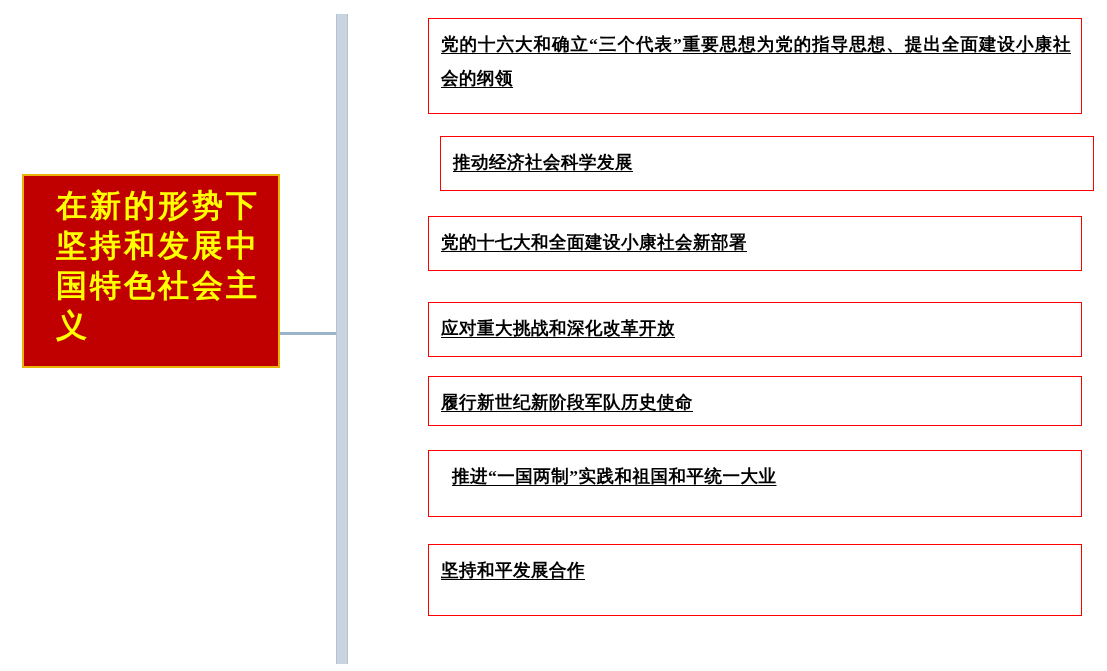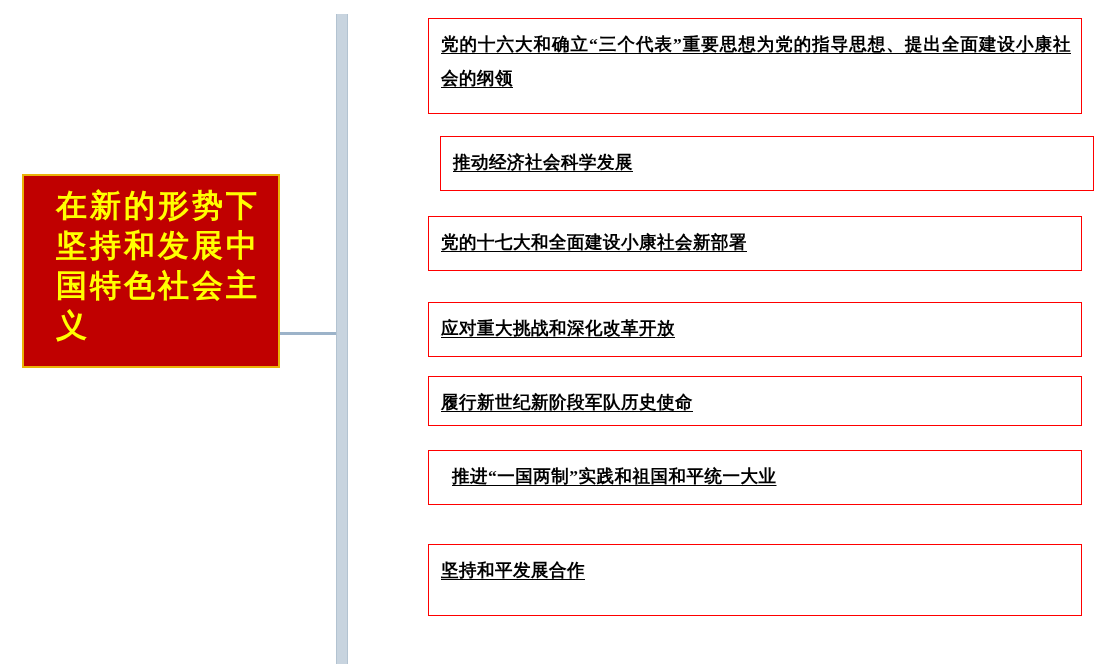--- a/index.html
+++ b/index.html
@@ -93,21 +93,21 @@
   .branch.two-line .btext {
     text-align: justify;
     text-align-last: left;
   }
 
   .b0 { top: 18px;  height: 96px; }
   .b1 { top: 136px; height: 55px; margin-left: 12px; }
   .b2 { top: 216px; height: 55px; }
   .b3 { top: 302px; height: 55px; }
   .b4 { top: 376px; height: 50px; }
-  .b5 { top: 450px; height: 55px; padding-left: 23px; }
+  .b5 { top: 450px; height: 67px; padding-left: 23px; }
   .b6 { top: 544px; height: 72px; }
   .b7 { top: 613px; height: 55px; }
 </style>
 </head>
 <body>
 
 <div id="canvas">
 
   <div class="root-node">
     <span class="root-text">在新的形势下坚持和发展中国特色社会主义</span>

